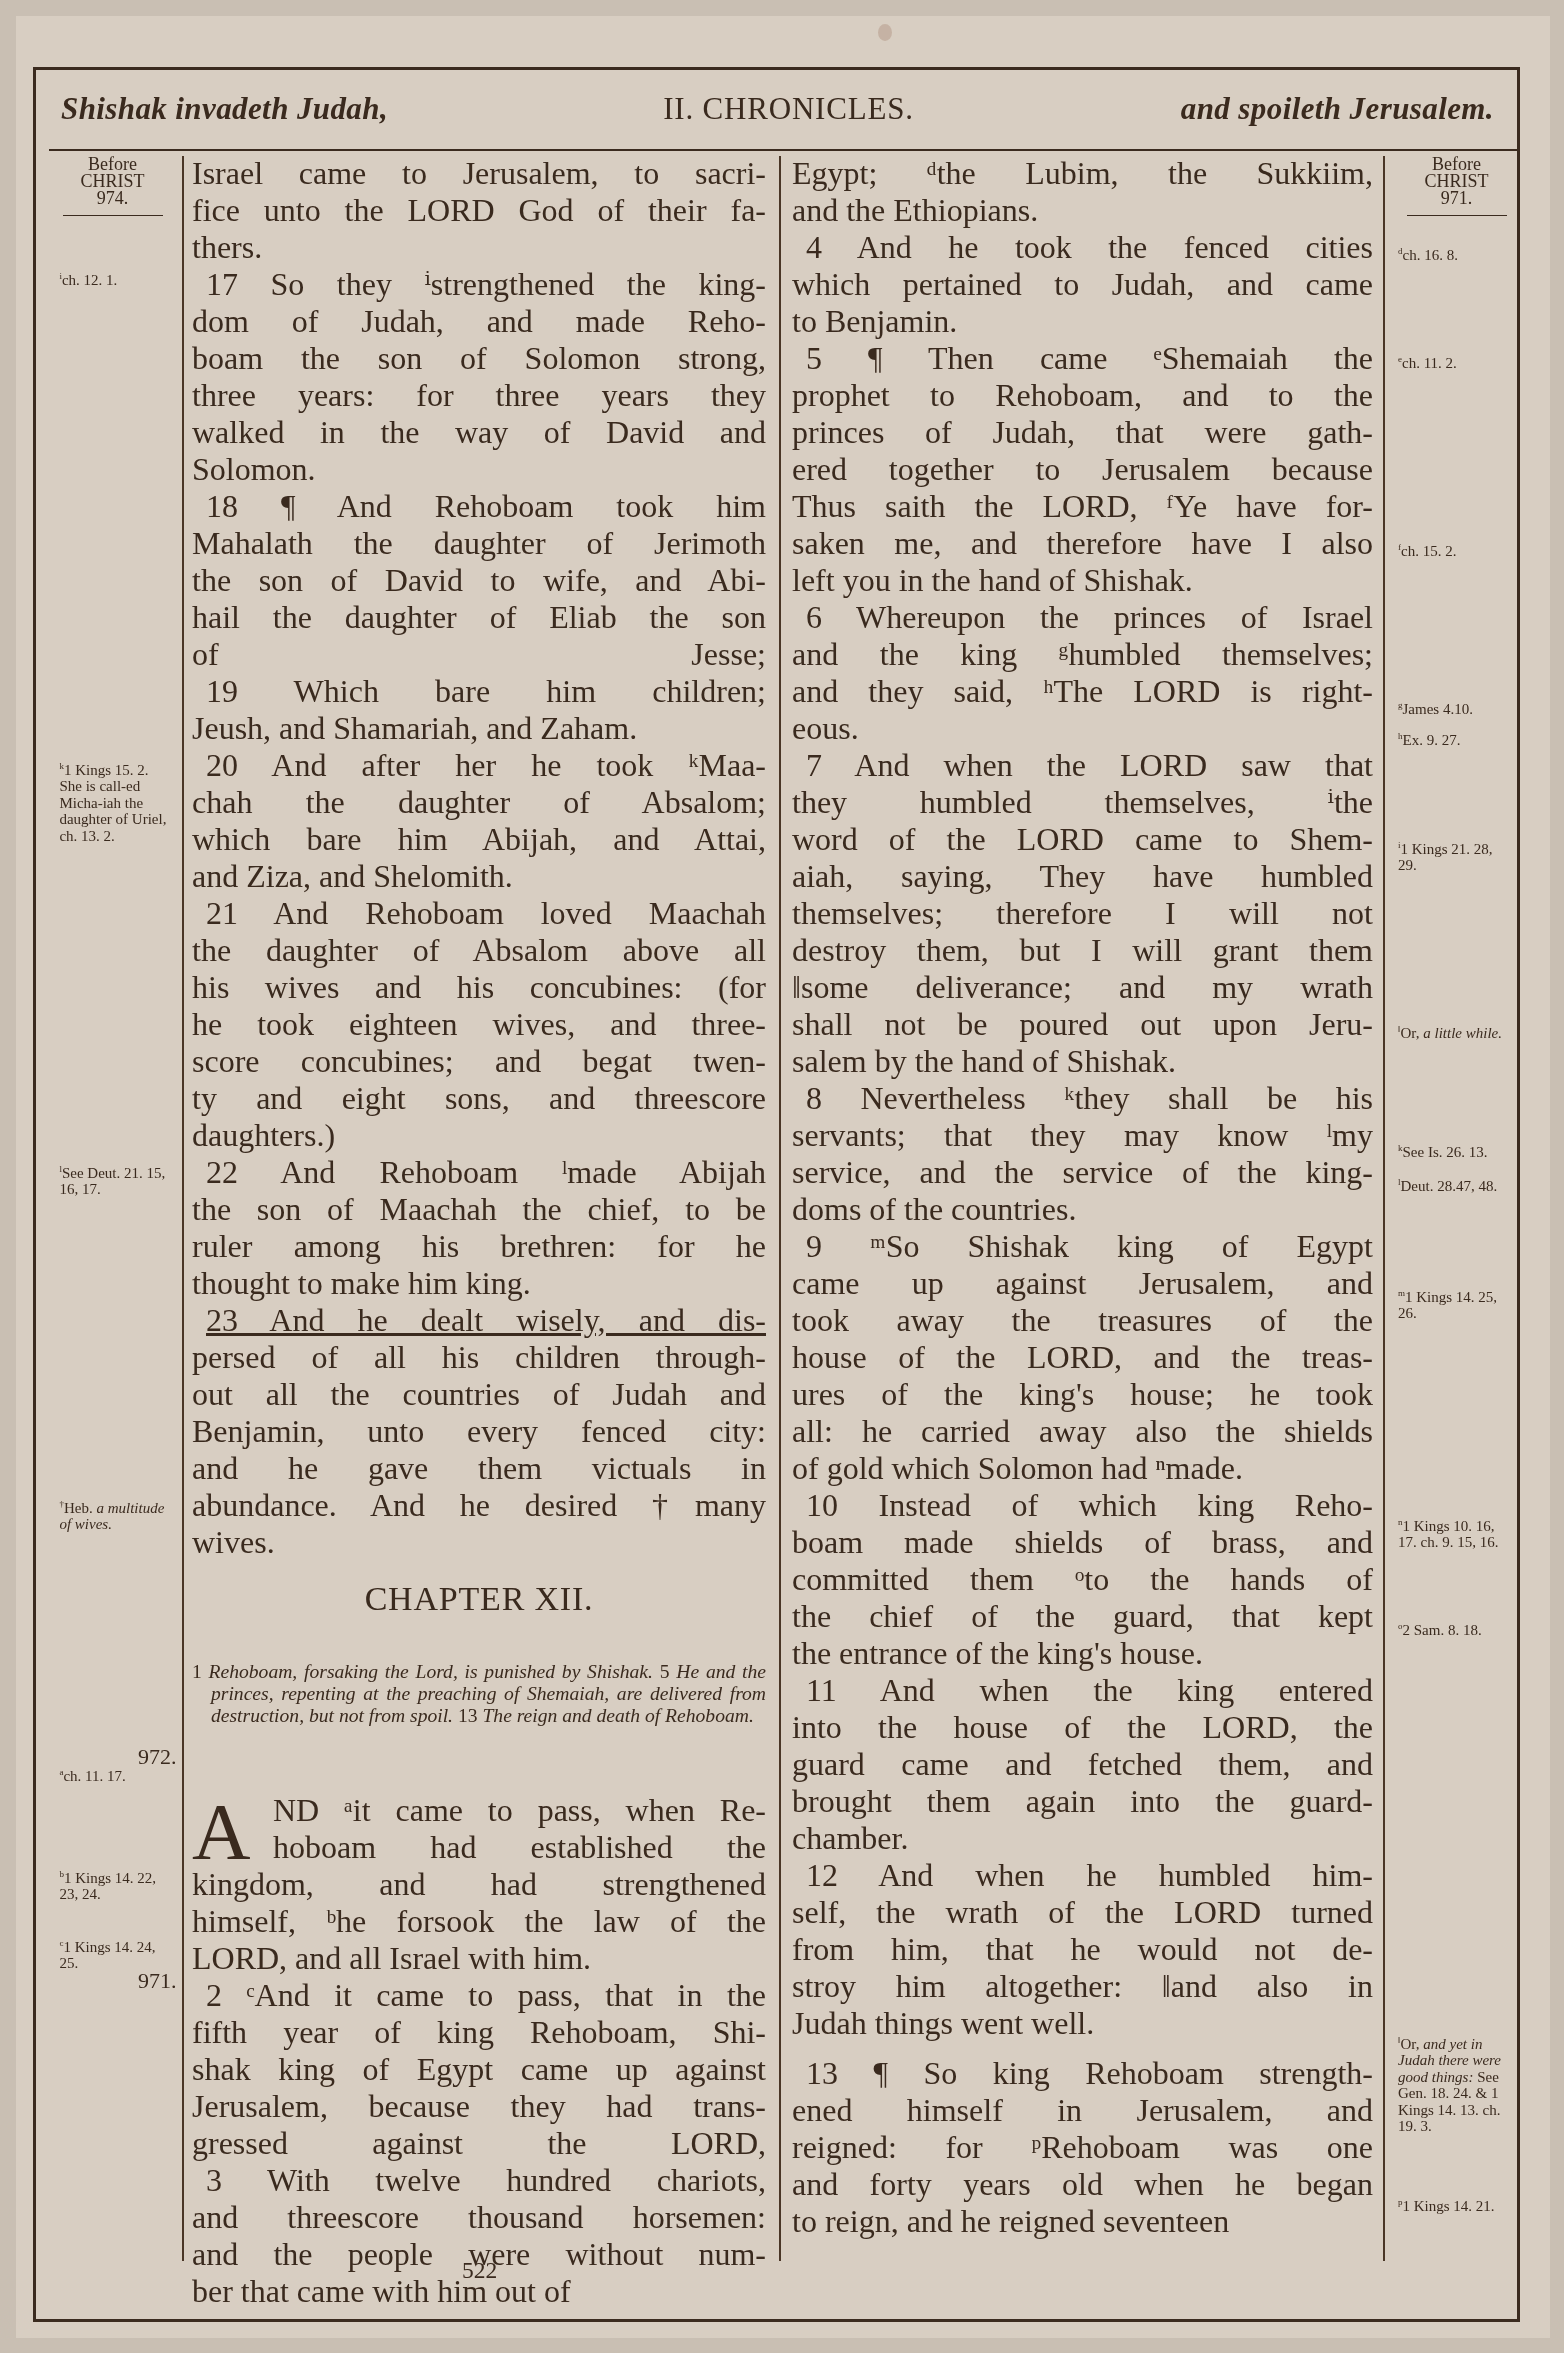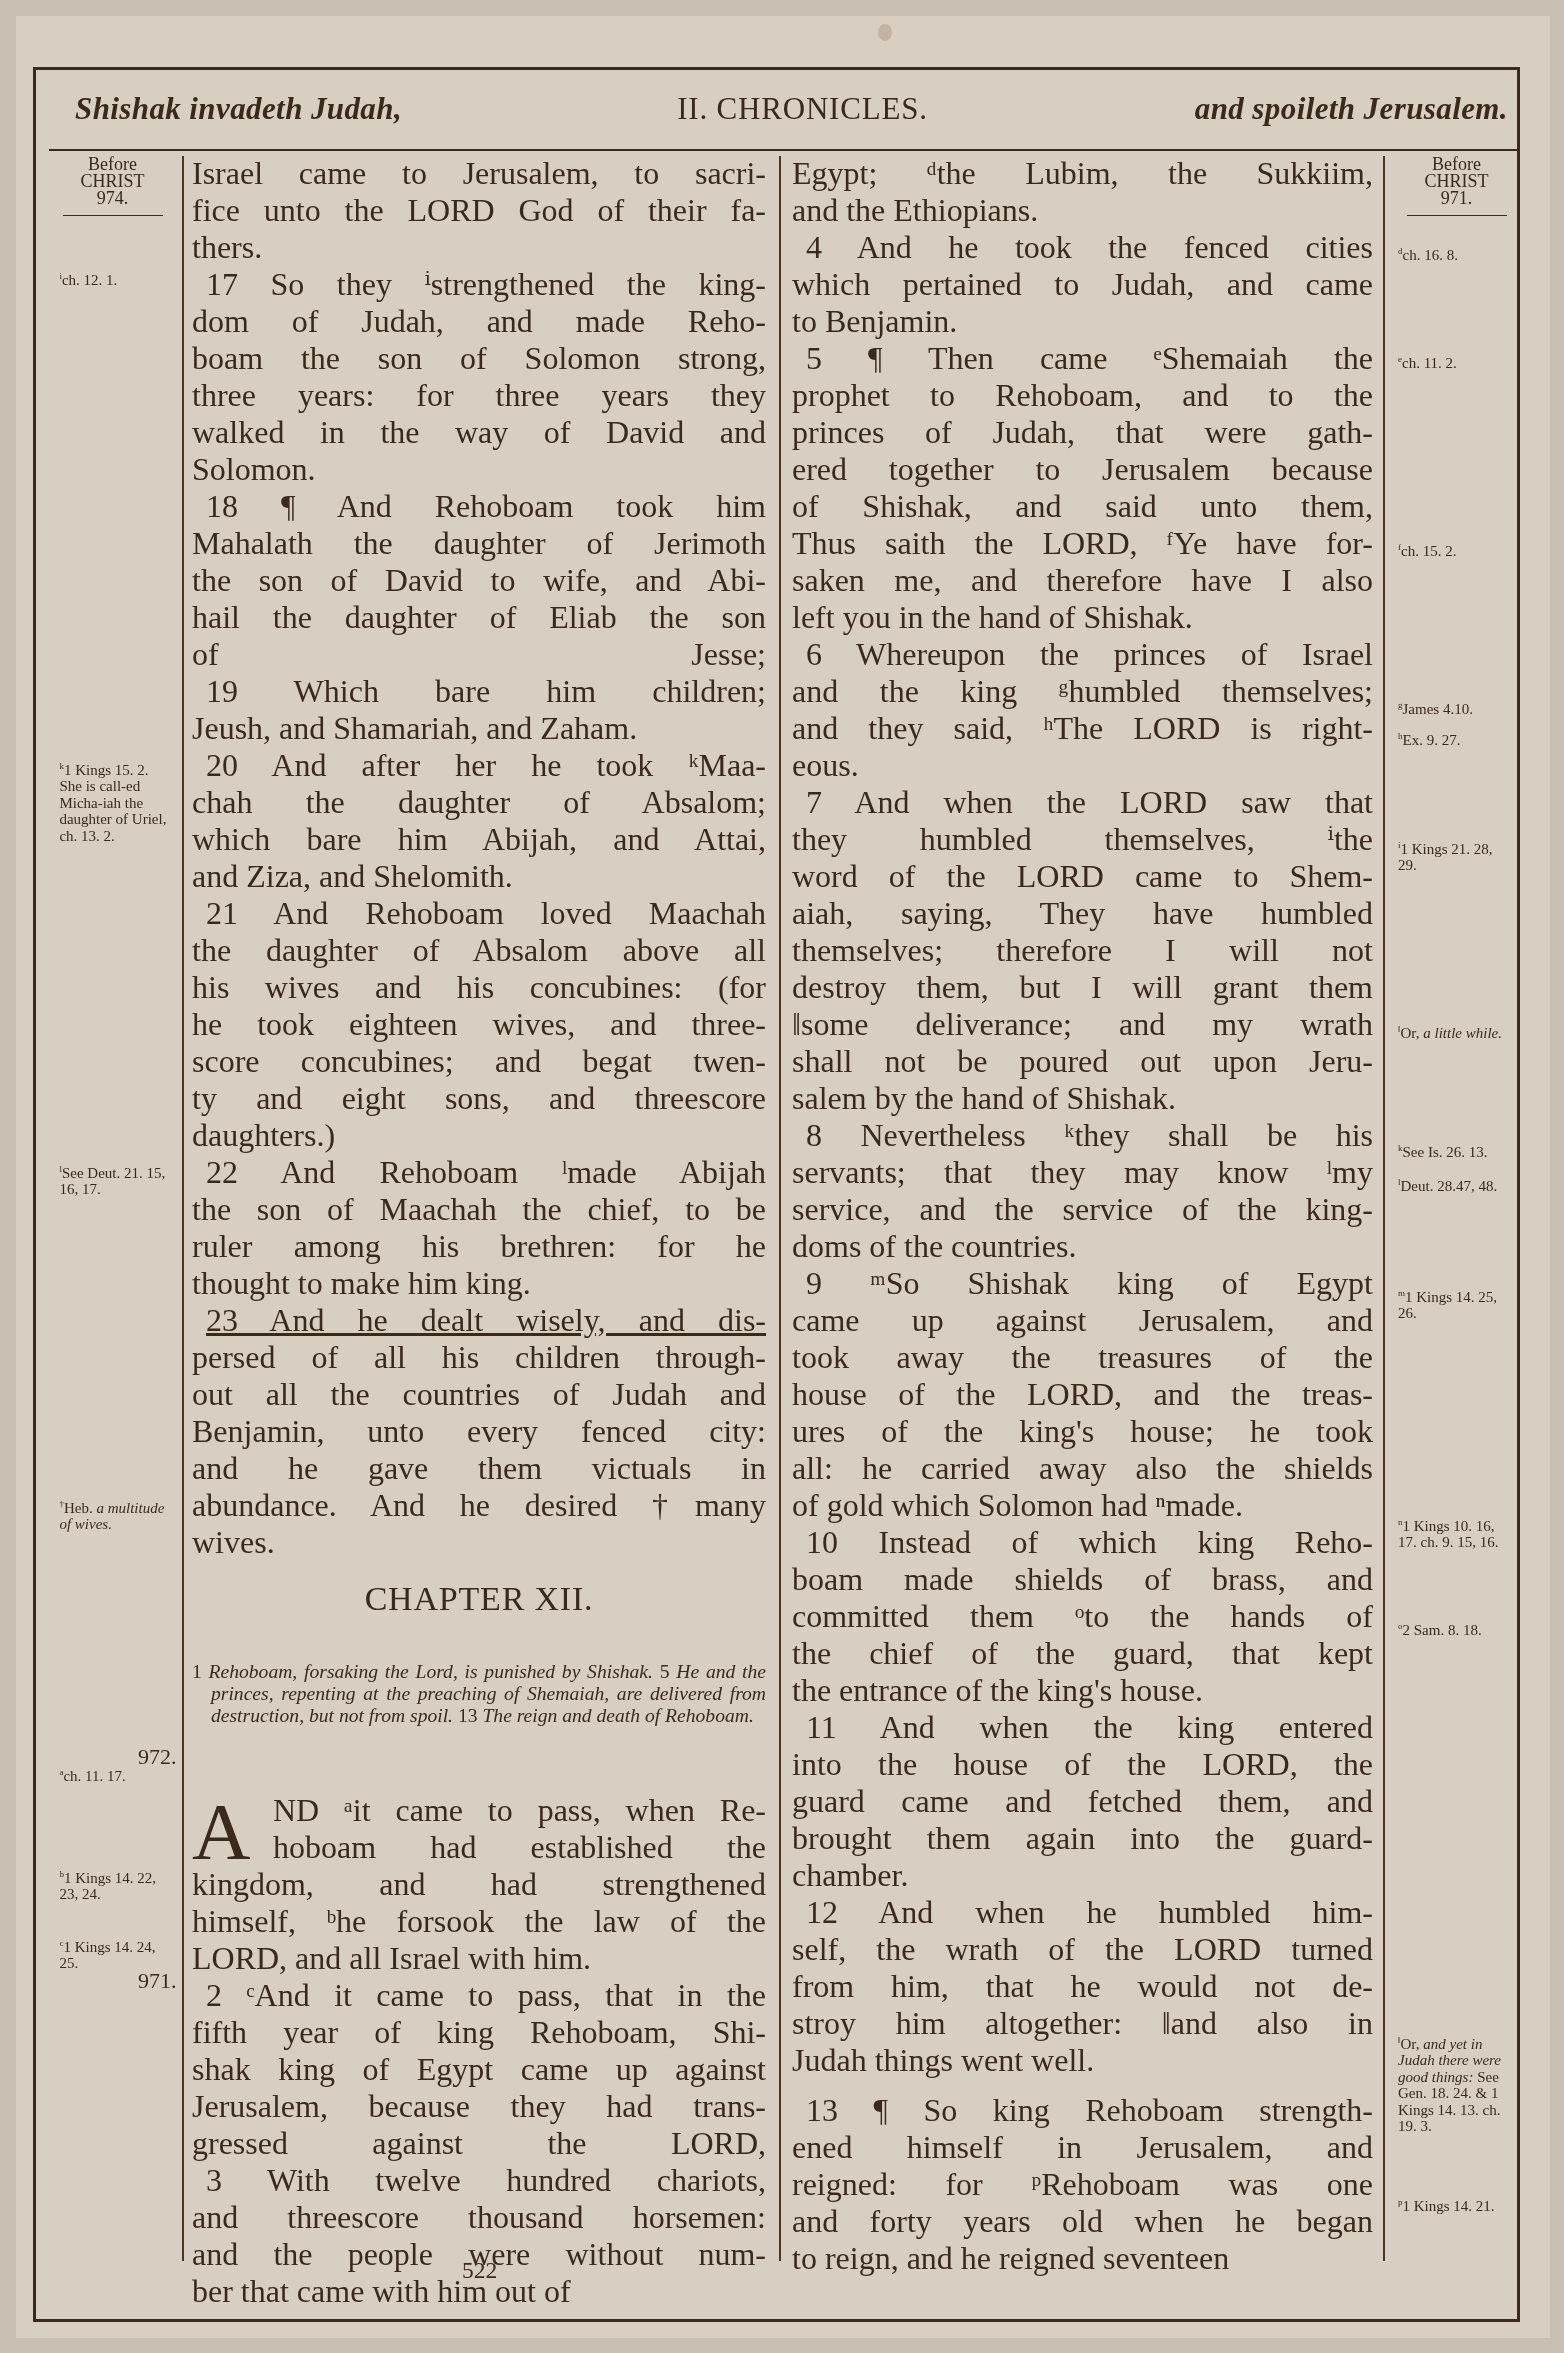--- a/index.html
+++ b/index.html
@@ -15,21 +15,21 @@
     position: absolute; left: 15.6px; top: 15.6px; width: 1534px; height: 2322px;
     background: #d8cec2;
   }
   .frame {
     position: absolute; left: 33px; top: 67px; width: 1487px; height: 2255px;
     border: 3.1px solid #3b2b1f;
     border-top-width: 3.9px;
     box-sizing: border-box;
   }
   .running-head {
-    position: absolute; left: 75px; top: 81px; width: 1455px; height: 55px;
+    position: absolute; left: 61px; top: 81px; width: 1455px; height: 55px;
     display: flex; align-items: center; justify-content: space-between;
     font-size: 31px;
   }
   .rh-left, .rh-right { font-style: italic; font-weight: bold; letter-spacing: 0.4px; }
   .rh-center { letter-spacing: 0.8px; position: absolute; left: 0; right: 0; text-align: center; pointer-events: none; }
   .rh-left { padding-left: 0; }
   .rh-right { padding-right: 22px; }
   .head-rule {
     position: absolute; left: 49px; top: 149px; width: 1471px; height: 2.3px;
     background: #3b2b1f;
@@ -185,21 +185,20 @@
   <div id="c2">
       <span class="line">Egypt; ᵈthe Lubim, the Sukkiim,</span>
       <span class="line last">and the Ethiopians.</span>
       <span class="line" style="padding-left: 14px;">4 And he took the fenced cities</span>
       <span class="line">which pertained to Judah, and came</span>
       <span class="line last">to Benjamin.</span>
       <span class="line" style="padding-left: 14px;">5 ¶ Then came ᵉShemaiah the</span>
       <span class="line">prophet to Rehoboam, and to the</span>
       <span class="line">princes of Judah, that were gath-</span>
       <span class="line">ered together to Jerusalem because</span>
-      <span class="line">of Shishak, and said unto them,</span>
       <span class="line">Thus saith the LORD, ᶠYe have for-</span>
       <span class="line">saken me, and therefore have I also</span>
       <span class="line last">left you in the hand of Shishak.</span>
       <span class="line" style="padding-left: 14px;">6 Whereupon the princes of Israel</span>
       <span class="line">and the king ᵍhumbled themselves;</span>
       <span class="line">and they said, ʰThe LORD is right-</span>
       <span class="line last">eous.</span>
       <span class="line" style="padding-left: 14px;">7 And when the LORD saw that</span>
       <span class="line">they humbled themselves, ⁱthe</span>
       <span class="line">word of the LORD came to Shem-</span>

